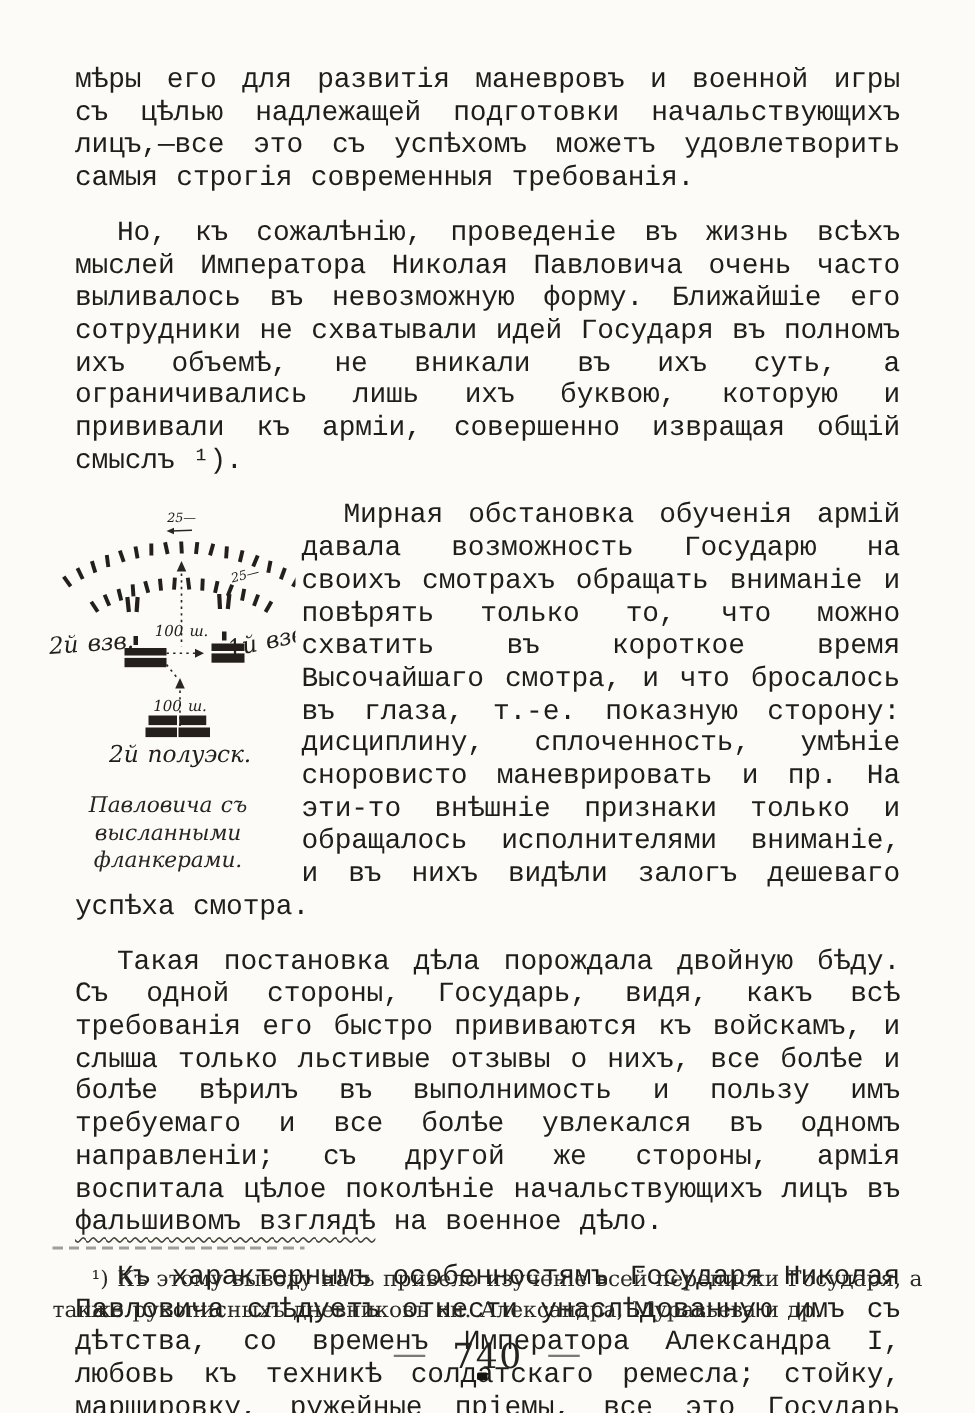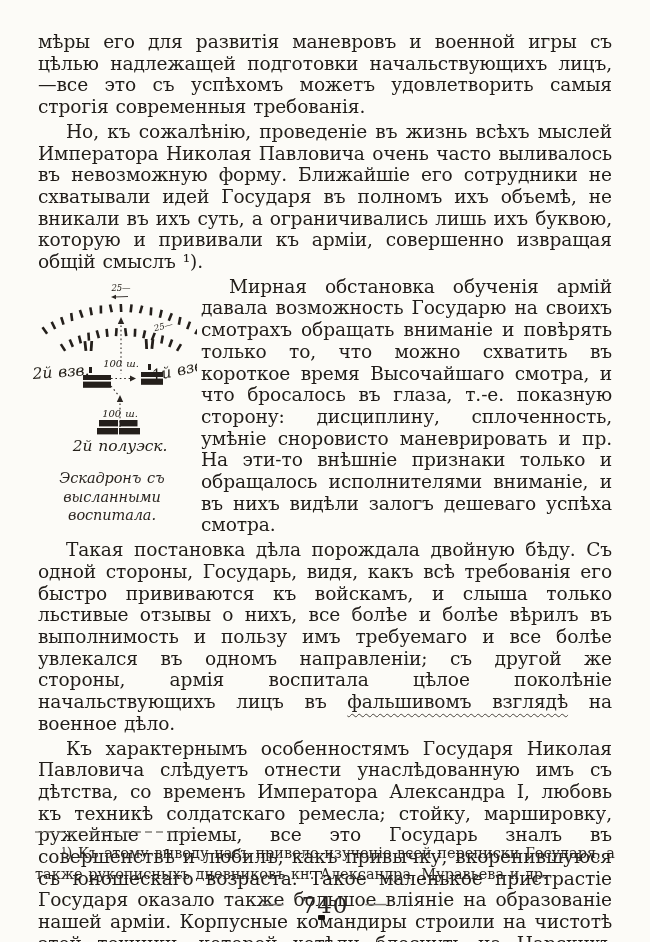--- a/index.html
+++ b/index.html
@@ -12,21 +12,21 @@
     color:#211d19;
   }
   .body-text{
     padding:28px 35px 0 35px;
     font-size:18.6px;
     line-height:21.7px;
     letter-spacing:-0.1px;
     word-spacing:1.2px;
     text-align:justify;
   }
-  p.para{margin:3px;text-indent:28px;}
+  p.para{margin:15px;text-indent:28px;font-family:Liberation Mono, monospace;}
   p.para.no-indent{text-indent:0;}
   .figure-float{
     float:left;
     width:170px;
     margin:2px 4px 8px -8px;
   }
   .fig-caption{
     margin-top:5px;
     font-style:italic;
     font-size:14.5px;
@@ -166,21 +166,21 @@
         <text x="93" y="139" text-anchor="middle" class="hand hand-md">100 ш.</text>
 
         <rect x="72" y="142" width="19" height="6.4" class="blk"></rect>
         <rect x="92.5" y="142" width="18" height="6.4" class="blk"></rect>
         <rect x="70" y="150" width="21" height="6.4" class="blk"></rect>
         <rect x="92" y="150" width="21" height="6.4" class="blk"></rect>
 
         <text x="93" y="173" text-anchor="middle" class="hand hand-lg">2й полуэск.</text>
       </svg>
 
-      <div class="fig-caption">Эскадронъ съ высланными воспитала.</div>
+      <div class="fig-caption">Павловича съ высланными фланкерами.</div>
     </div>
 
     <p class="para">Мирная обстановка обученія армій давала возможность Государю на своихъ смотрахъ обращать вниманіе и повѣрять только то, что можно схватить въ короткое время Высочайшаго смотра, и что бросалось въ глаза, т.-е. показную сторону: дисциплину, сплоченность, умѣніе сноровисто маневрировать и пр. На эти-то внѣшніе признаки только и обращалось исполнителями вниманіе, и въ нихъ видѣли залогъ дешеваго успѣха смотра.</p>
 
     <p class="para"><span>Такая постановка дѣла порождала двойную бѣду. Съ одной стороны, Государь, видя, какъ всѣ требованія его быстро прививаются къ войскамъ, и слыша только льстивые отзывы о нихъ, все болѣе и болѣе вѣрилъ въ выполнимость и пользу имъ требуемаго и все болѣе увлекался въ одномъ направленіи; съ другой же стороны, армія воспитала цѣлое поколѣніе начальствующихъ лицъ въ </span><span class="pencil-underline">фальшивомъ взглядѣ</span><span> на военное дѣло.</span></p>
 
     <p class="para">Къ характернымъ особенностямъ Государя Николая Павловича слѣдуетъ отнести унаслѣдованную имъ съ дѣтства, со временъ Императора Александра I, любовь къ техникѣ солдатскаго ремесла; стойку, маршировку, ружейные пріемы, все это Государь зналъ въ совершенствѣ и любилъ, какъ привычку, вкоренившуюся съ юношескаго возраста. Такое маленькое пристрастіе Государя оказало также большое вліяніе на образованіе нашей арміи. Корпусные командиры строили на чистотѣ этой техники, которой хотѣли блеснуть на Царскихъ смотрахъ, свои служебные</p>
 
   </div>
 

